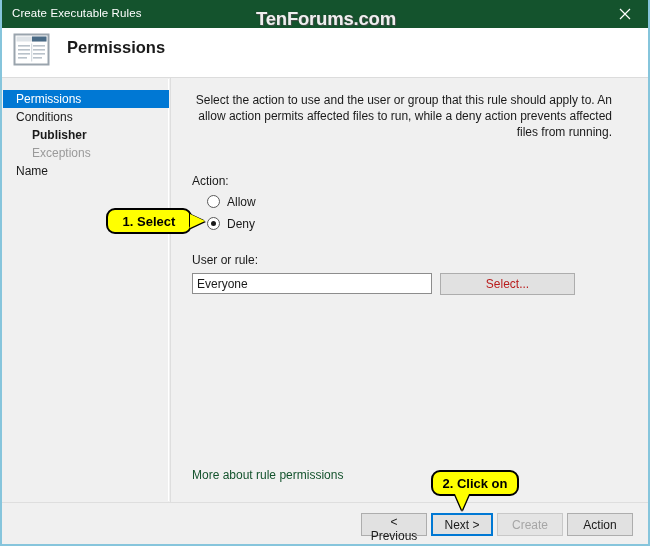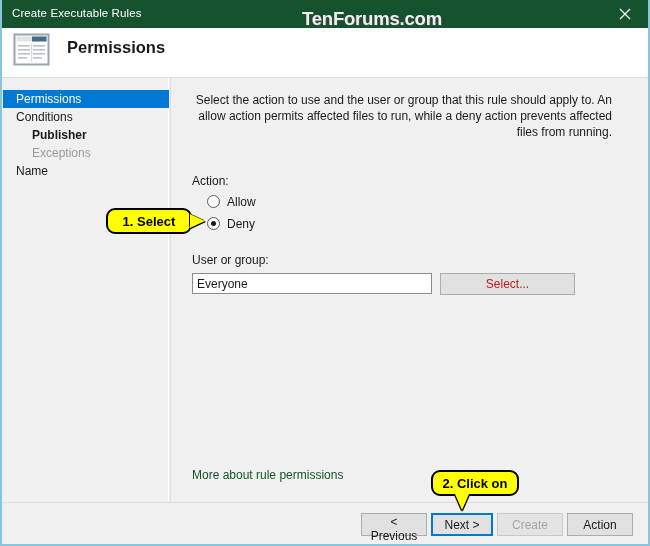--- a/index.html
+++ b/index.html
@@ -241,21 +241,20 @@
   #watermark {
     position: absolute;
     left: 254px; top: 8px;
     font-size: 18.5px;
     font-weight: bold;
     color: #efefef;
     letter-spacing: -.2px;
     text-shadow: 1px 1px 1px rgba(80,80,80,.85), 0 0 2px rgba(60,60,60,.5);
     white-space: nowrap;
     pointer-events: none;
-    margin-left: 46px;
   }
   
   .callout {
     position: absolute;
     background: #ffff00;
     border: 2px solid #000000;
     border-radius: 9px;
     font-size: 13px;
     font-weight: bold;
     color: #000000;
@@ -349,21 +348,21 @@
       <label class="radio-row" id="radio-allow">
         <span class="radio-mark"></span>
         <span>Allow</span>
       </label>
 
       <label class="radio-row" id="radio-deny">
         <span class="radio-mark on"></span>
         <span>Deny</span>
       </label>
 
-      <div id="usergroup-label">User or group:</div>
+      <div id="usergroup-label">User or rule:</div>
 
       <input id="usergroup-input" type="text" value="Everyone" style="">
 
       <button id="select-btn">Select...</button>
 
       <a id="more-link" href="#">More about rule permissions</a>
 
     </div>
   </div>
 

